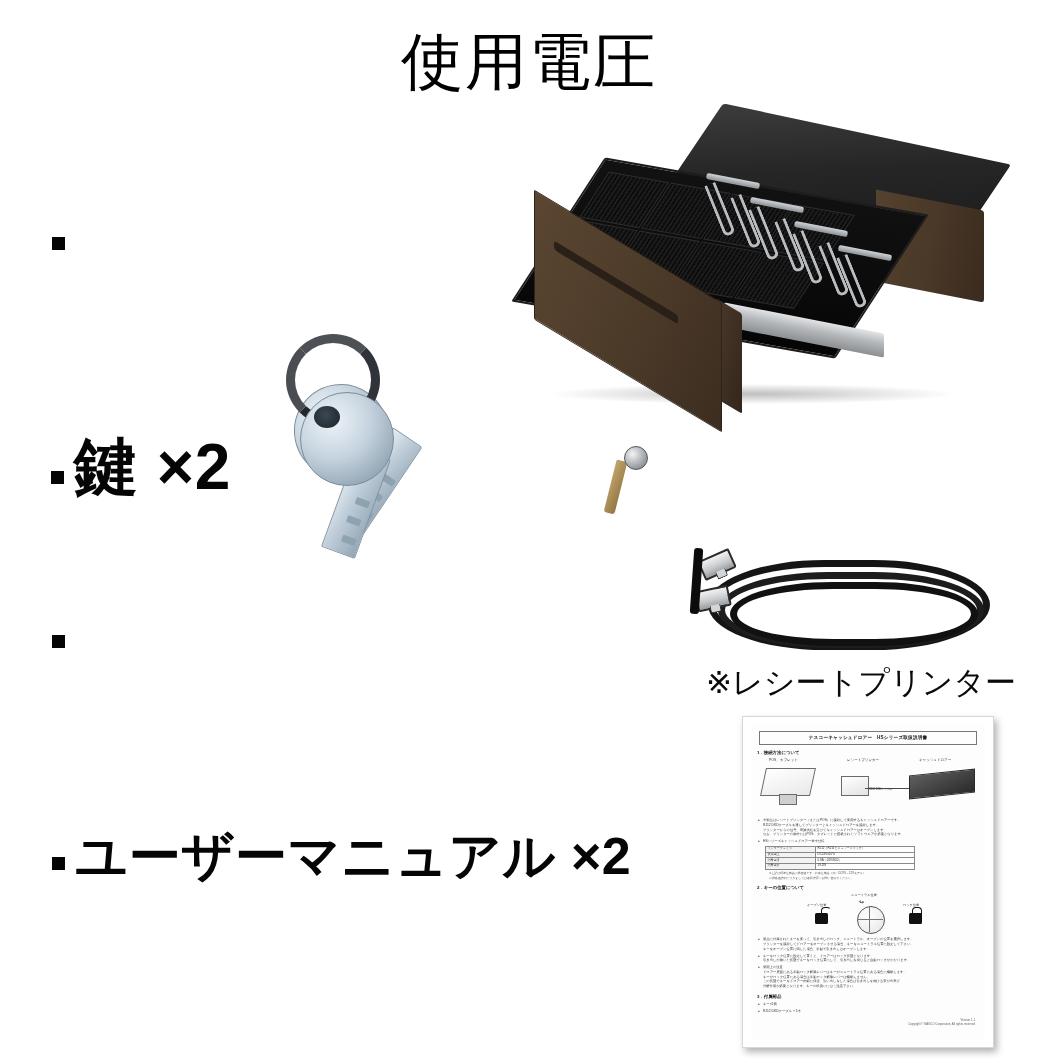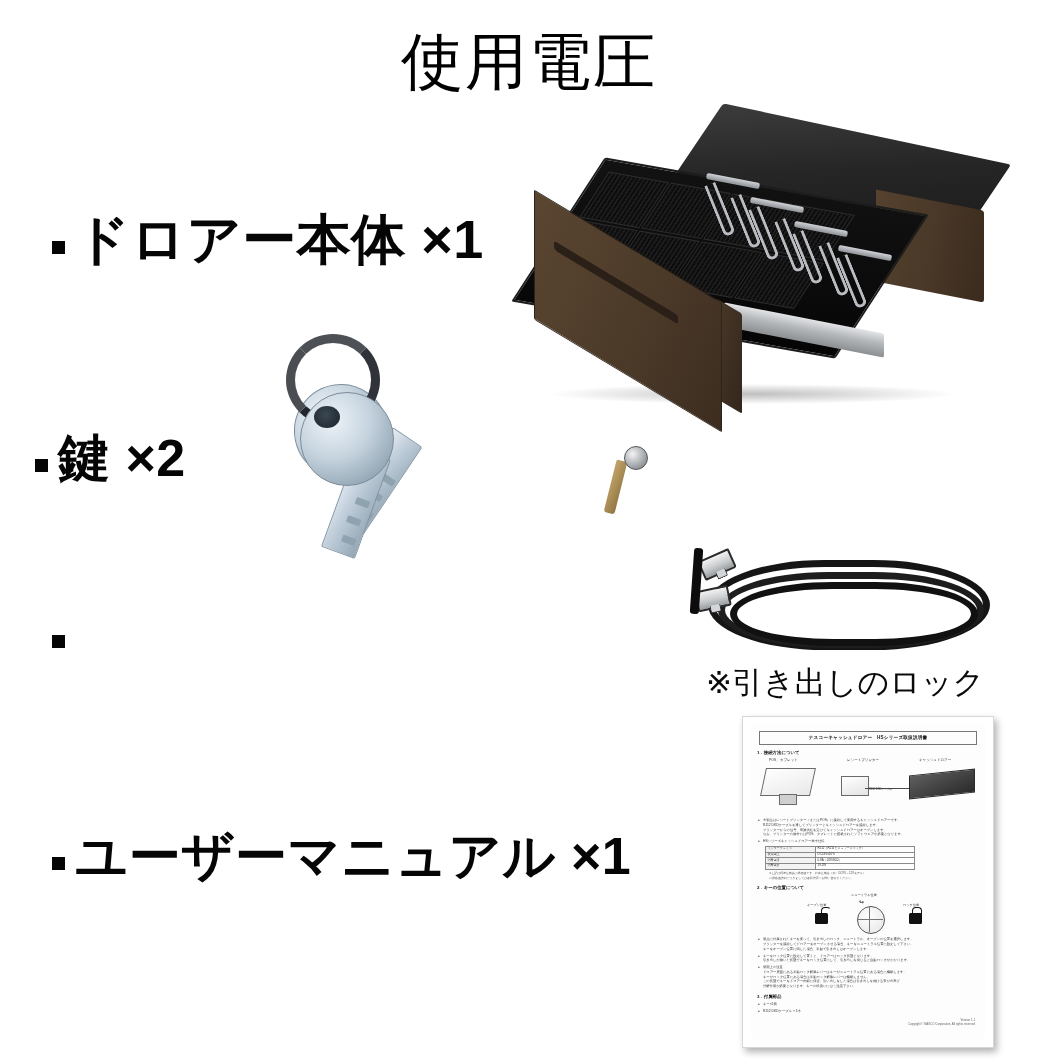--- a/index.html
+++ b/index.html
@@ -43,21 +43,21 @@
   }
   .bullet {
     display: inline-block;
     width: 13px;
     height: 13px;
     background: #050505;
     vertical-align: 0.08em;
     margin-right: 10px;
   }
   #label-drawer  { left: 52px;  top: 204px; font-size: 54px; }
-  #label-keys    { left: 35px;  top: 424px; font-size: 52px; }
+  #label-keys    { left: 51px;  top: 424px; font-size: 64px; }
   #label-cable   { left: 52px;  top: 604px; font-size: 52px; }
   #label-manual  { left: 52px;  top: 822px; font-size: 52px; }
 
   #cable-note {
     position: absolute;
     left: 706px;
     top: 662px;
     font-size: 31px;
     color: #0a0a0a;
     font-weight: 500;
@@ -453,21 +453,21 @@
   #man-copy { display: block; }
 </style>
 </head>
 <body>
 
 <div id="page">
 
   <div id="title">使用電圧</div>
 
   <div class="item-label" id="label-drawer">
-    <span class="bullet"></span><span>ドロアー本体 ×1</span>
+    <span class="bullet"></span>
   </div>
 
   <div id="drawer-photo">
     <div class="dw" id="dw-shadow"></div>
     <div class="dw" id="dw-topface"></div>
     <div class="dw" id="dw-rightbody"></div>
     <div class="dw" id="dw-tray">
       <div class="coin-cell" style="left:10px; top:10px; width:58px; height:44px;"></div>
       <div class="coin-cell" style="left:72px; top:10px; width:58px; height:44px;"></div>
       <div class="coin-cell" style="left:134px; top:10px; width:58px; height:44px;"></div>
@@ -527,24 +527,24 @@
     <div class="cab-loop" id="cab-l3"></div>
     <div class="cab-plug" id="cab-plug1">
       <div class="cab-plug-tab" style="left:10px; top:15px;"></div>
     </div>
     <div class="cab-plug" id="cab-plug2">
       <div class="cab-plug-tab" style="left:10px; top:15px;"></div>
     </div>
     <div id="cab-tie"></div>
   </div>
 
-  <div id="cable-note">※引き出しのロック</div>
+  <div id="cable-note">※レシートプリンター</div>
 
   <div class="item-label" id="label-manual">
-    <span class="bullet"></span><span>ユーザーマニュアル ×1</span>
+    <span class="bullet"></span><span>ユーザーマニュアル ×2</span>
   </div>
 
   <div id="manual-photo">
     <div id="manual-page">
 
       <div id="man-title">ナスコーキャッシュドロアー　HSシリーズ取扱説明書</div>
 
       <div class="man-h">1．接続方法について</div>
 
       <div id="man-diagram">

